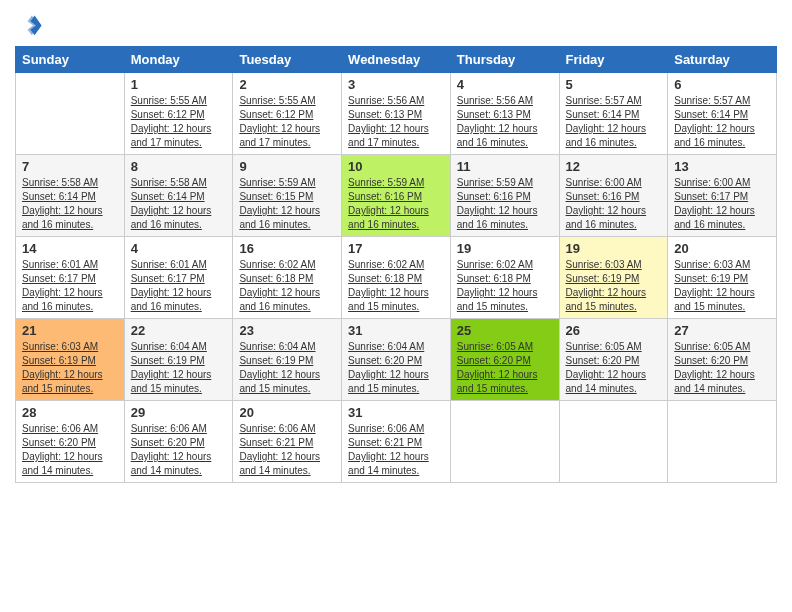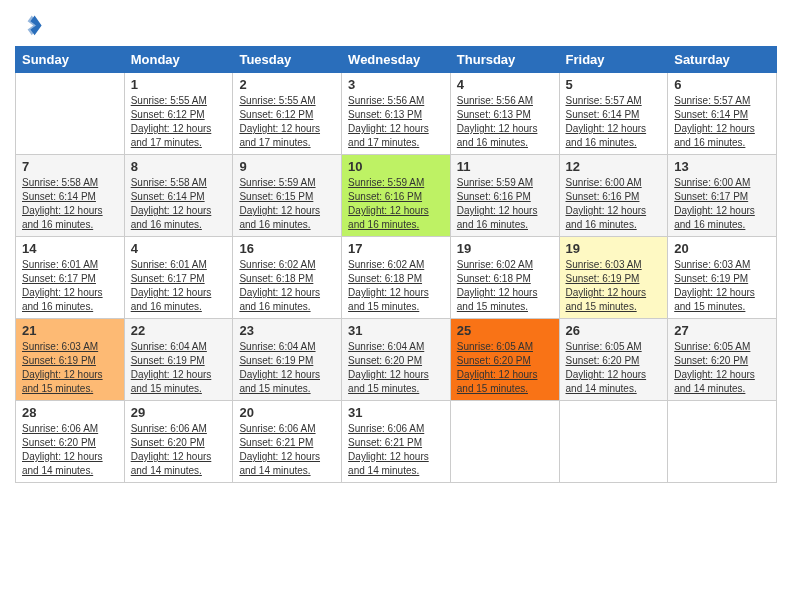--- a/index.html
+++ b/index.html
@@ -225,21 +225,21 @@
             <div class="cell-text">Sunrise: 6:04 AM<br>Sunset: 6:19 PM<br>Daylight: 12 hours and 15 minutes.</div>
           </td>
           <td style="background: rgb(245, 245, 245);">
             <span class="day-num">23</span>
             <div class="cell-text">Sunrise: 6:04 AM<br>Sunset: 6:19 PM<br>Daylight: 12 hours and 15 minutes.</div>
           </td>
           <td style="background: rgb(245, 245, 245);">
             <span class="day-num">31</span>
             <div class="cell-text">Sunrise: 6:04 AM<br>Sunset: 6:20 PM<br>Daylight: 12 hours and 15 minutes.</div>
           </td>
-          <td style="background: #f97316;">
+          <td style="background: #84cc16;">
             <span class="day-num">25</span>
             <div class="cell-text">Sunrise: 6:05 AM<br>Sunset: 6:20 PM<br>Daylight: 12 hours and 15 minutes.</div>
           </td>
           <td style="background: rgb(245, 245, 245);">
             <span class="day-num">26</span>
             <div class="cell-text">Sunrise: 6:05 AM<br>Sunset: 6:20 PM<br>Daylight: 12 hours and 14 minutes.</div>
           </td>
           <td style="background: rgb(245, 245, 245);">
             <span class="day-num">27</span>
             <div class="cell-text">Sunrise: 6:05 AM<br>Sunset: 6:20 PM<br>Daylight: 12 hours and 14 minutes.</div>

